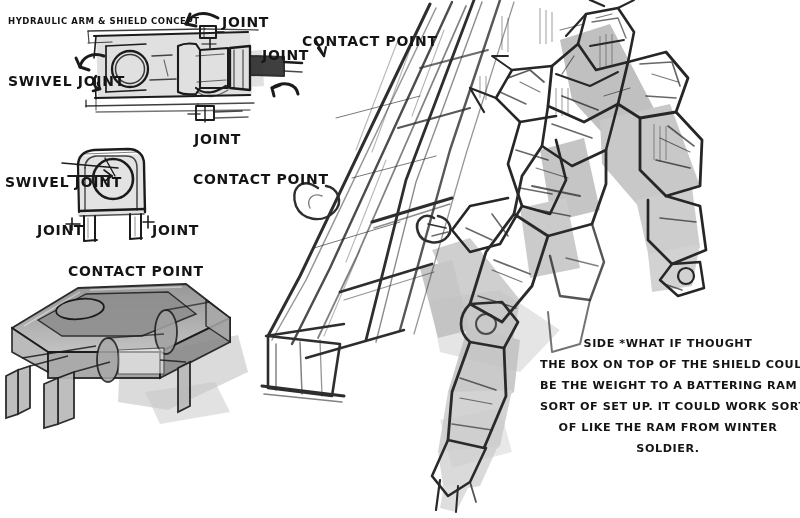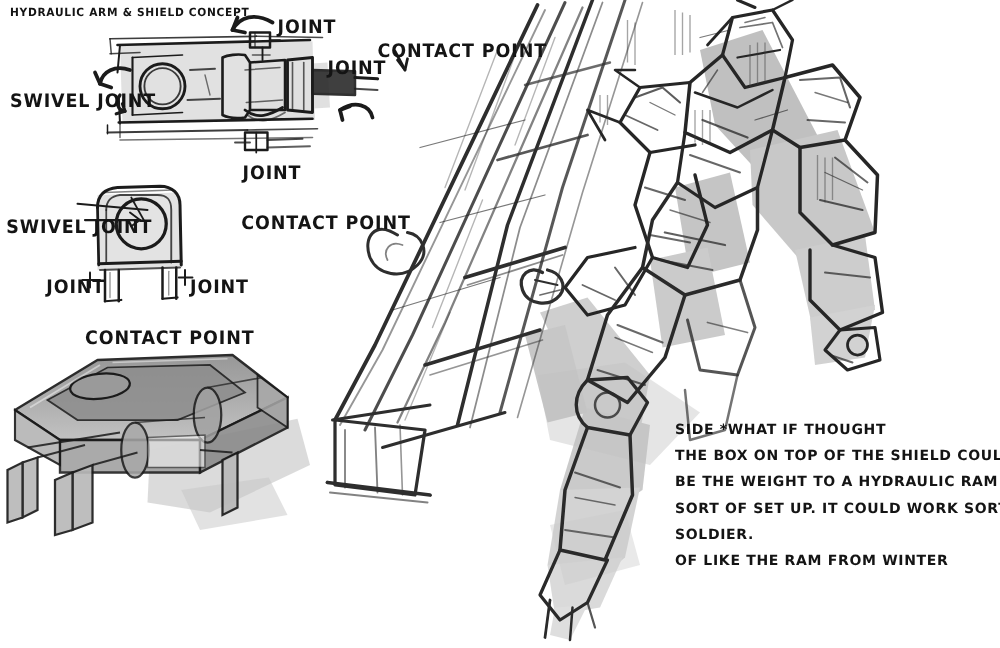--- a/index.html
+++ b/index.html
@@ -28,21 +28,21 @@
   }
   #title-label {
     font-size: 8.5px;
     letter-spacing: 0.55px;
   }
   #annotation-block {
     position: absolute;
     left: 540px;
     top: 333px;
     width: 256px;
-    text-align: left;
+    text-align: center;
     font-family: "DejaVu Sans", sans-serif;
     font-weight: bold;
     color: #141414;
     font-size: 11.2px;
     line-height: 21px;
     letter-spacing: 0.55px;
   }
   #annotation-block div { white-space: nowrap; }
   svg.art {
     position: absolute;
@@ -400,35 +400,35 @@
         <path d="M600 36 L600 70 M606 34 L606 68 M612 34 L612 66"></path>
         <path d="M556 88 L556 114 M562 88 L562 116 M568 88 L568 114"></path>
         <path d="M654 124 L654 160 M660 126 L660 162 M666 126 L666 160"></path>
         <path d="M480 76 L480 98 M486 76 L486 100"></path>
         <path d="M540 8 L540 44 M546 10 L546 44 M552 12 L552 42"></path>
         <path d="M502 16 L502 50 M508 18 L508 52"></path>
       </g>
     </g>
   </svg>
 
-  <div class="label" id="title-label" style="left:8px; top:6px;">HYDRAULIC ARM &amp; SHIELD CONCEPT</div>
+  <div class="label" id="title-label" style="left:8px; top:16px;">HYDRAULIC ARM &amp; SHIELD CONCEPT</div>
 
   <div class="label" style="left:8px; top:73px;">SWIVEL JOINT</div>
   <div class="label" style="left:222px; top:14px;">JOINT</div>
   <div class="label" style="left:262px; top:47px;">JOINT</div>
   <div class="label" style="left:302px; top:33px;">CONTACT POINT</div>
   <div class="label" style="left:194px; top:131px;">JOINT</div>
   <div class="label" style="left:5px; top:174px;">SWIVEL JOINT</div>
   <div class="label" style="left:193px; top:171px;">CONTACT POINT</div>
   <div class="label" style="left:37px; top:222px;">JOINT</div>
   <div class="label" style="left:152px; top:222px;">JOINT</div>
   <div class="label" style="left:68px; top:263px;">CONTACT POINT</div>
 
   <div id="annotation-block">
     <div>SIDE *WHAT IF THOUGHT</div>
     <div>THE BOX ON TOP OF THE SHIELD COULD</div>
-    <div>BE THE WEIGHT TO A HYDRAULIC RAM</div>
+    <div>BE THE WEIGHT TO A BATTERING RAM</div>
     <div>SORT OF SET UP. IT COULD WORK SORT</div>
+    <div>OF LIKE THE RAM FROM WINTER</div>
     <div>SOLDIER.</div>
-    <div>OF LIKE THE RAM FROM WINTER</div>
   </div>
 
 </div>
 
 </body></html>

